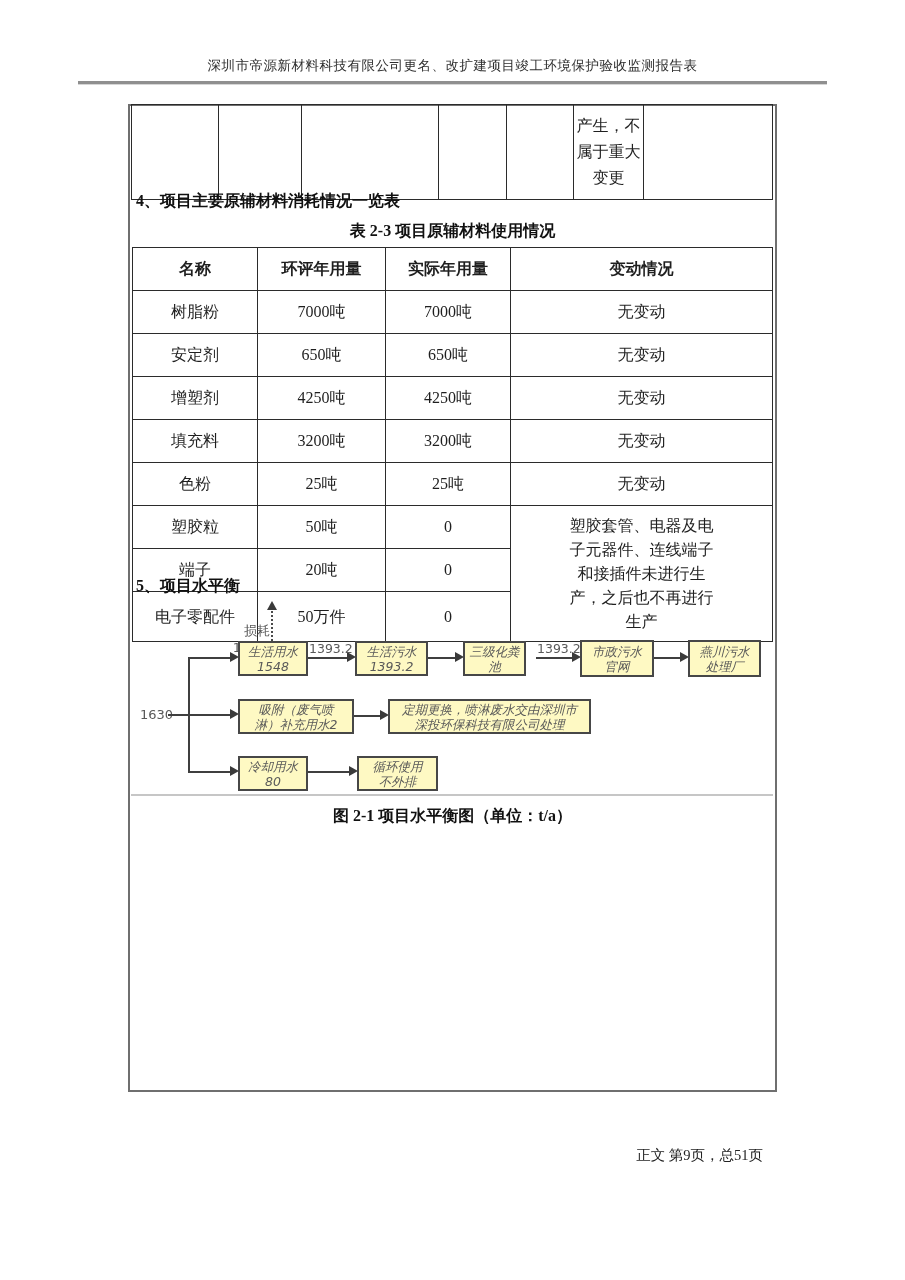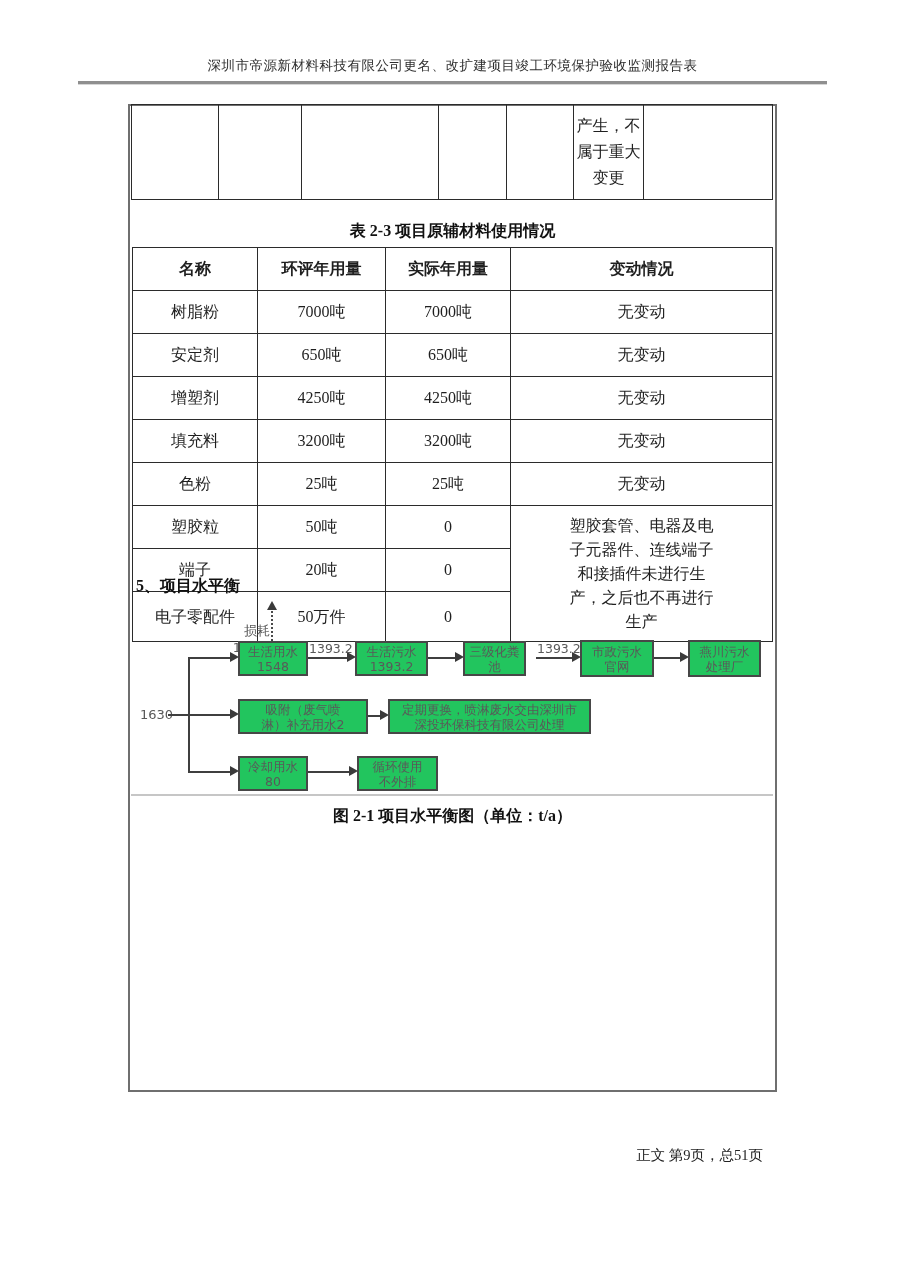--- a/index.html
+++ b/index.html
@@ -27,23 +27,23 @@
   
   .heading{position:absolute;font-size:16px;font-weight:bold;color:#111;}
   .heading-4{left:136px;top:191px;}
   .heading-5{left:136px;top:576px;}
   .table-title{position:absolute;left:128px;width:649px;top:221px;text-align:center;font-size:16px;font-weight:bold;color:#111;}
   .caption{position:absolute;left:128px;width:649px;top:806px;text-align:center;font-size:16px;font-weight:bold;color:#111;}
   
   .diagram{position:absolute;left:0;top:0;width:905px;height:1280px;pointer-events:none;
            font-family:"DejaVu Sans","Liberation Sans",sans-serif;}
   .dbox{
-    position:absolute;border:2px solid #474747;background:#22c55e;box-sizing:border-box;
+    position:absolute;border:2px solid #474747;background:#fef9c3;box-sizing:border-box;
     display:flex;flex-direction:column;align-items:center;justify-content:center;
-    font-size:12.5px;line-height:15px;color:#595959;text-align:center;white-space:nowrap;
+    font-size:12.5px;line-height:15px;color:#595959;text-align:center;white-space:nowrap;font-style:italic;
   }
   .flow-label{position:absolute;font-size:12.5px;color:#595959;line-height:13px;}
   .input-label{position:absolute;left:140px;top:707px;font-size:13px;color:#595959;}
   .loss-label{position:absolute;left:218px;top:622px;width:52px;text-align:right;
               font-size:13px;line-height:17px;color:#595959;}
   .hl{position:absolute;height:2px;background:#3f3f3f;}
   .vl{position:absolute;width:2px;background:#3f3f3f;}
   .dotl{position:absolute;left:271px;top:611px;height:30px;width:0;border-left:2px dotted #4a4a4a;}
   .tri-r{position:absolute;width:0;height:0;border-top:5.5px solid transparent;border-bottom:5.5px solid transparent;border-left:9px solid #3a3a3a;}
   .tri-u{position:absolute;width:0;height:0;border-left:5px solid transparent;border-right:5px solid transparent;border-bottom:9px solid #3a3a3a;}
@@ -76,20 +76,21 @@
       <td></td>
       <td></td>
       <td></td>
       <td></td>
       <td>产生，不属于重大变更</td>
       <td></td>
     </tr>
   </tbody>
     </table>
 
+  <div class="heading heading-4">4、项目主要原辅材料消耗情况一览表</div>
   <div class="table-title">表 2-3 项目原辅材料使用情况</div>
 
   <table class="materials-table">
     <colgroup>
       <col style="width:125px">
         <col style="width:128px">
         <col style="width:125px">
         <col style="width:262px">
     </colgroup>
     <tbody>
@@ -200,21 +201,21 @@
       <span>池</span>
     </div>
     <div class="dbox" style="left:580px;top:640px;width:74px;height:37px;">
       <span>市政污水</span>
       <span>官网</span>
     </div>
     <div class="dbox" style="left:688px;top:640px;width:73px;height:37px;">
       <span>燕川污水</span>
       <span>处理厂</span>
     </div>
-    <div class="dbox" style="left:238px;top:699px;width:130px;height:35px;">
+    <div class="dbox" style="left:238px;top:699px;width:116px;height:35px;">
       <span>吸附（废气喷</span>
       <span>淋）补充用水2</span>
     </div>
     <div class="dbox" style="left:388px;top:699px;width:203px;height:35px;">
       <span>定期更换，喷淋废水交由深圳市</span>
       <span>深投环保科技有限公司处理</span>
     </div>
     <div class="dbox" style="left:238px;top:756px;width:70px;height:35px;">
       <span>冷却用水</span>
       <span>80</span>

